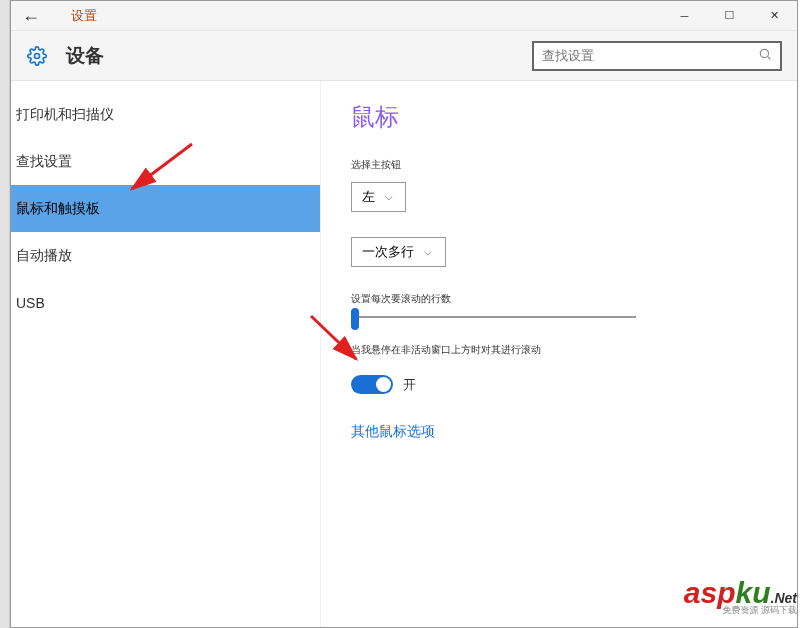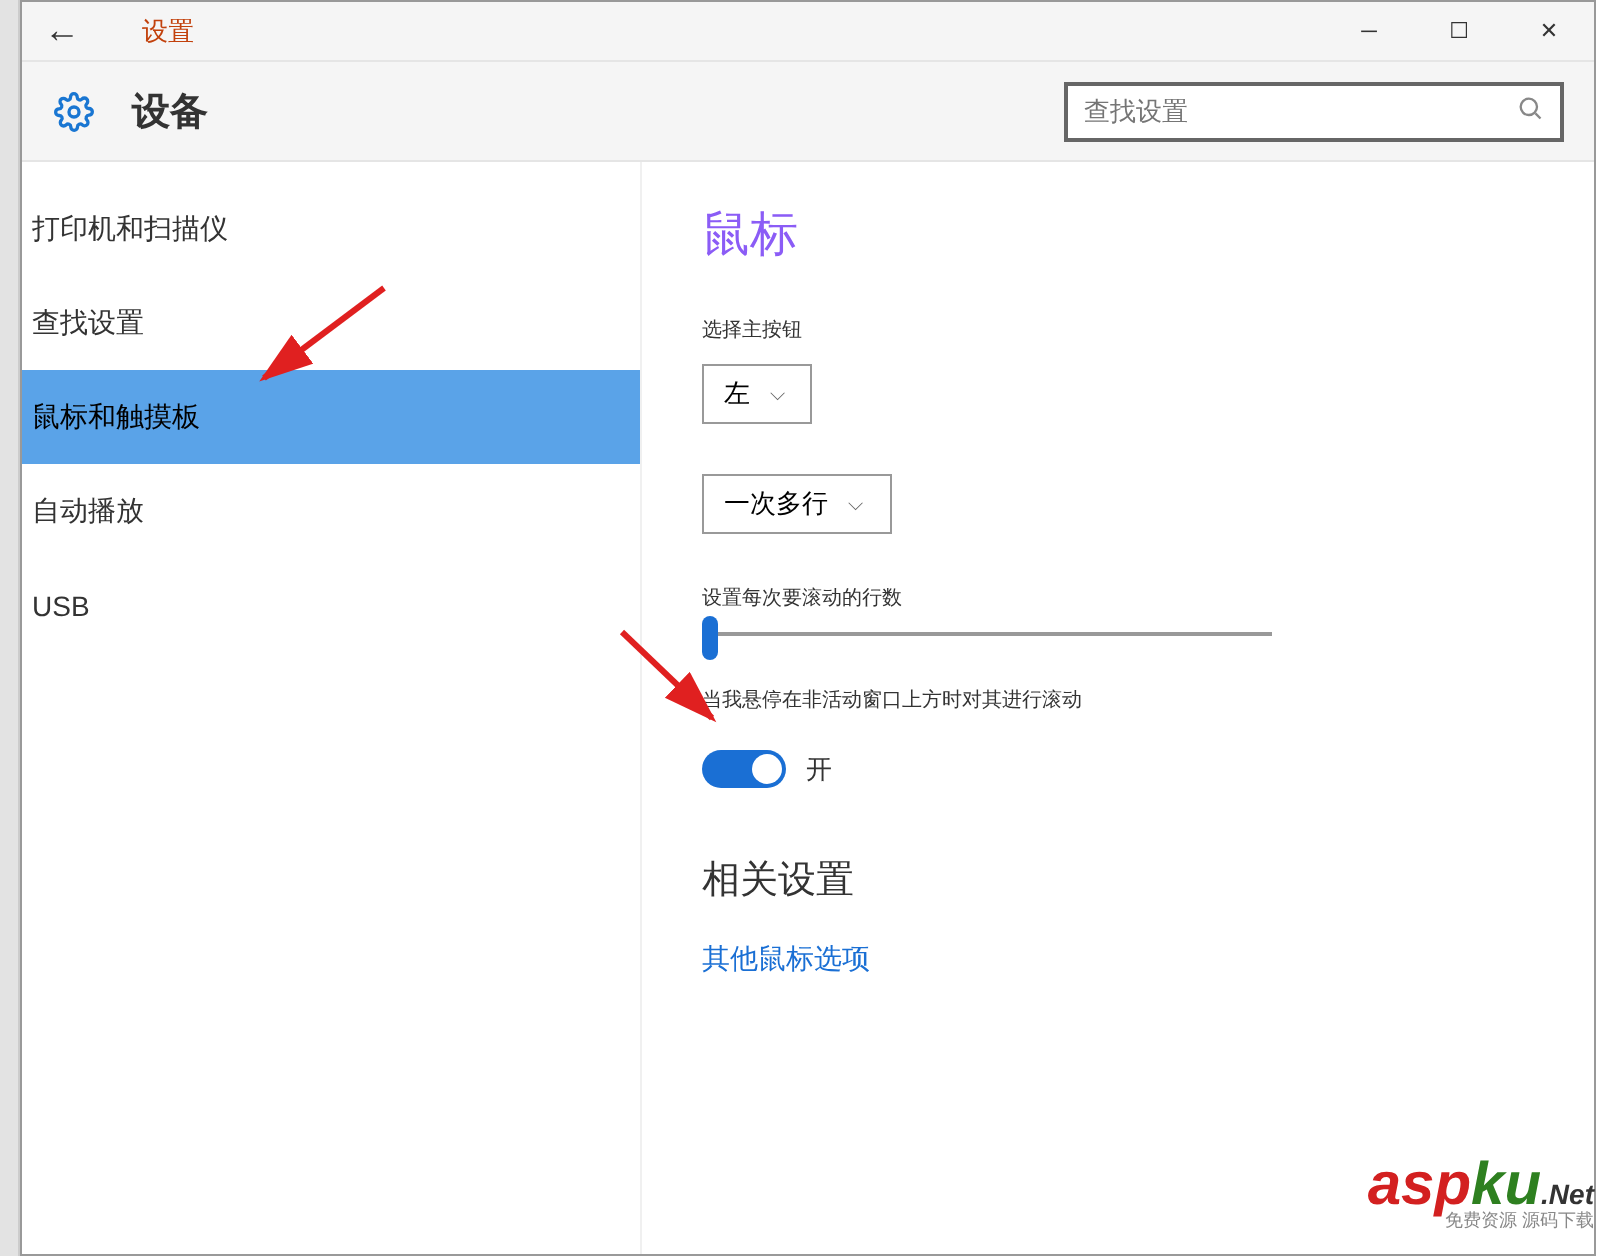--- a/index.html
+++ b/index.html
@@ -116,21 +116,20 @@
       <div class="setting-group">
         <div class="setting-label">当我悬停在非活动窗口上方时对其进行滚动</div>
         <div class="toggle">
           <div class="toggle-switch">
             <div class="toggle-knob"></div>
           </div>
           <span class="toggle-label">开</span>
         </div>
       </div>
 
-      <div class="section-title">相关设置</div>
       <div class="link">其他鼠标选项</div>
     </div>
   </div>
 
   <svg class="arrow arrow1" width="80" height="60">
     <defs>
         <marker id="ah1" markerWidth="10" markerHeight="10" refX="8" refY="3" orient="auto">
           <polygon points="0 0, 9 3, 0 6" fill="#e02020"></polygon>
         </marker>
       </defs>

